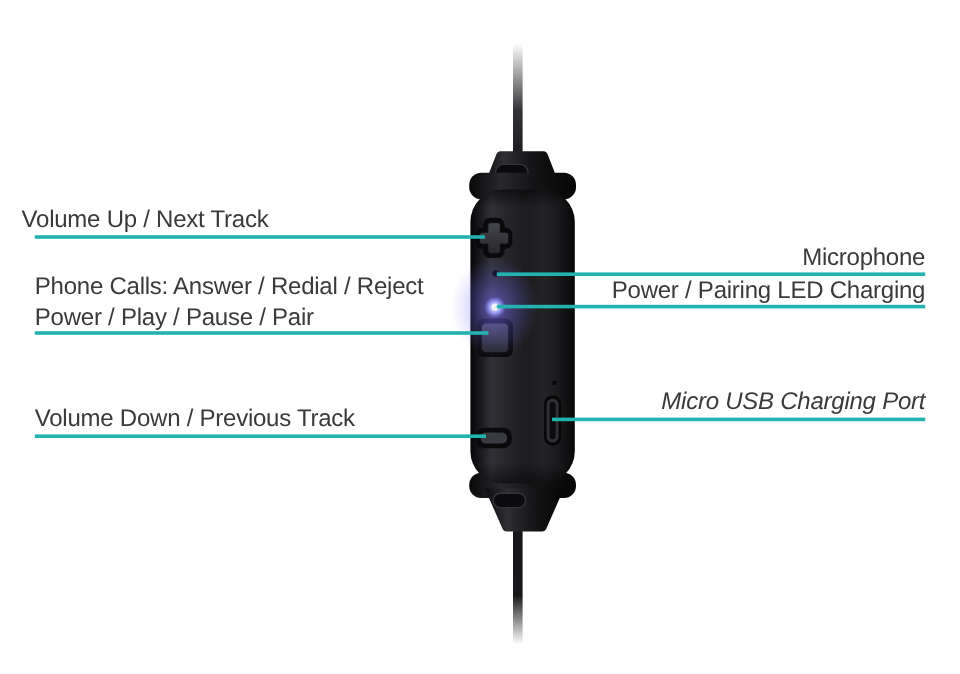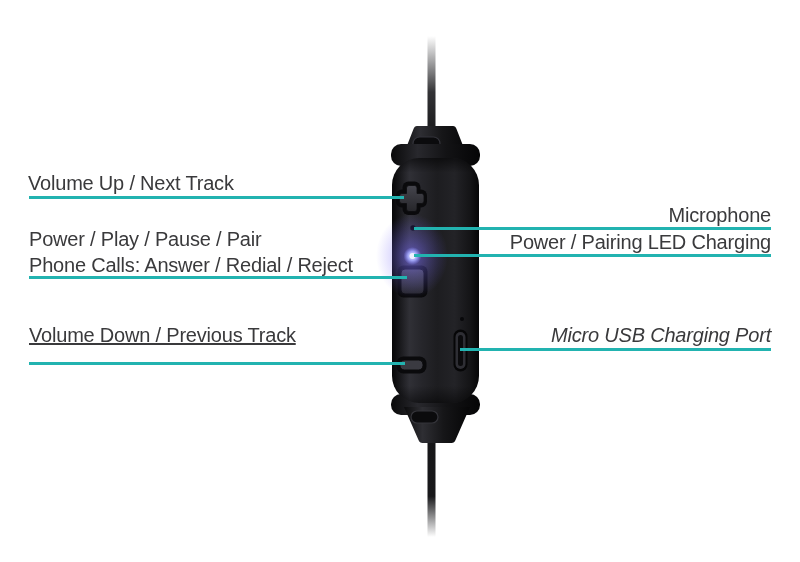--- a/index.html
+++ b/index.html
@@ -136,28 +136,28 @@
     </g>
   </svg>
 
   <div class="callout" style="left:29px;top:196px;width:375px;"></div>
   <div class="callout" style="left:29px;top:276px;width:378px;"></div>
   <div class="callout" style="left:29px;top:362px;width:376px;"></div>
   <div class="callout" style="left:414px;top:227px;width:357px;"></div>
   <div class="callout" style="left:414px;top:254px;width:357px;"></div>
   <div class="callout" style="left:460px;top:348px;width:311px;"></div>
 
-  <div class="label" style="left:28px;top:171px;">Volume Up / Next Track</div>
+  <div class="label" style="left:18px;top:171px;">Volume Up / Next Track</div>
 
   <div class="label two-line" style="left:29px;top:226px;">
+    <span>Phone Calls: Answer / Redial / Reject</span>
     <span>Power / Play / Pause / Pair</span>
-    <span>Phone Calls: Answer / Redial / Reject</span>
   </div>
 
-  <div class="label" style="left:29px;top:323px;text-decoration:underline;">Volume Down / Previous Track</div>
+  <div class="label" style="left:29px;top:337px;">Volume Down / Previous Track</div>
 
   <div class="label right-side" style="top:203px;">Microphone</div>
 
   <div class="label right-side" style="top:230px;">Power / Pairing LED Charging</div>
 
   <div class="label right-side" style="top:323px;font-style:italic;">Micro USB Charging Port</div>
 
 </div>
 
 </body></html>

